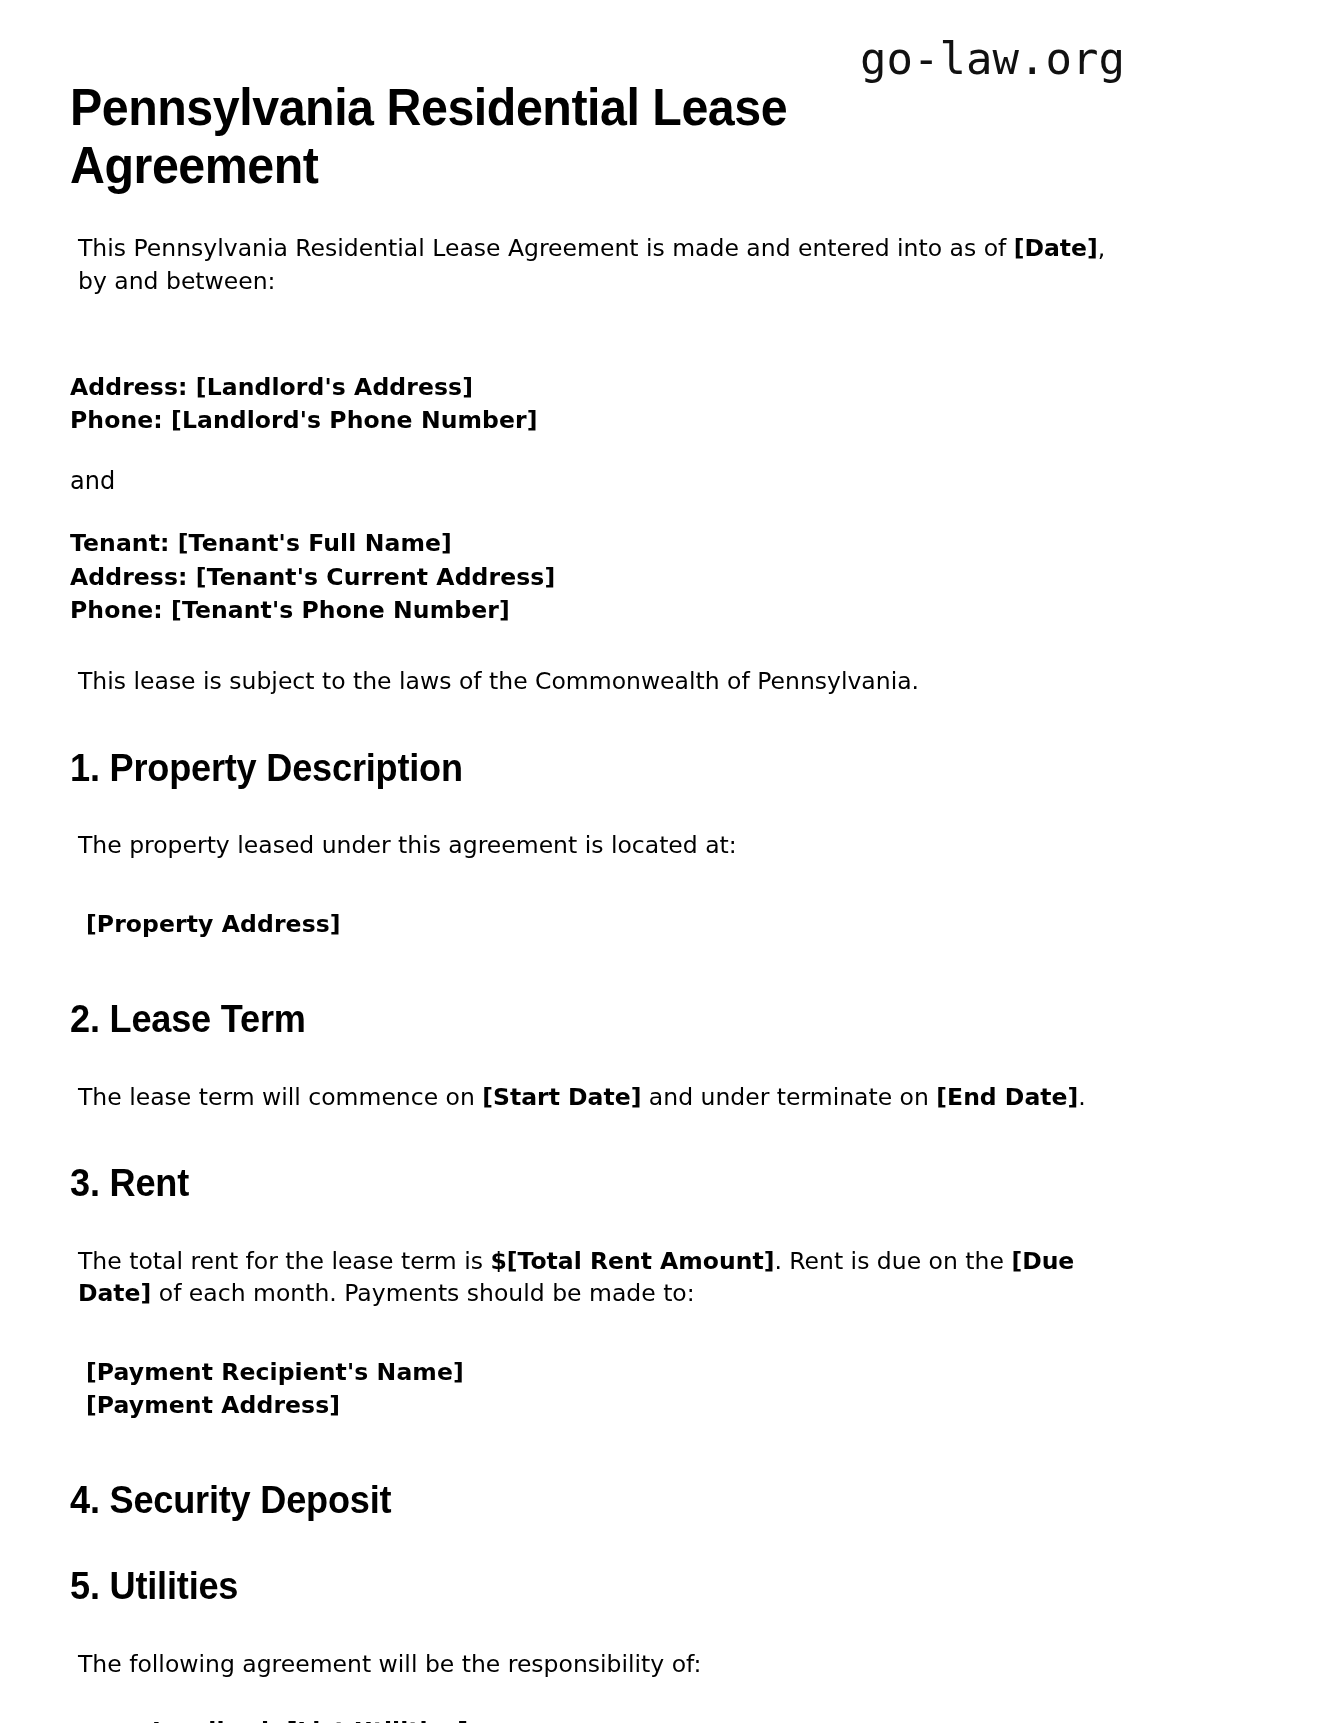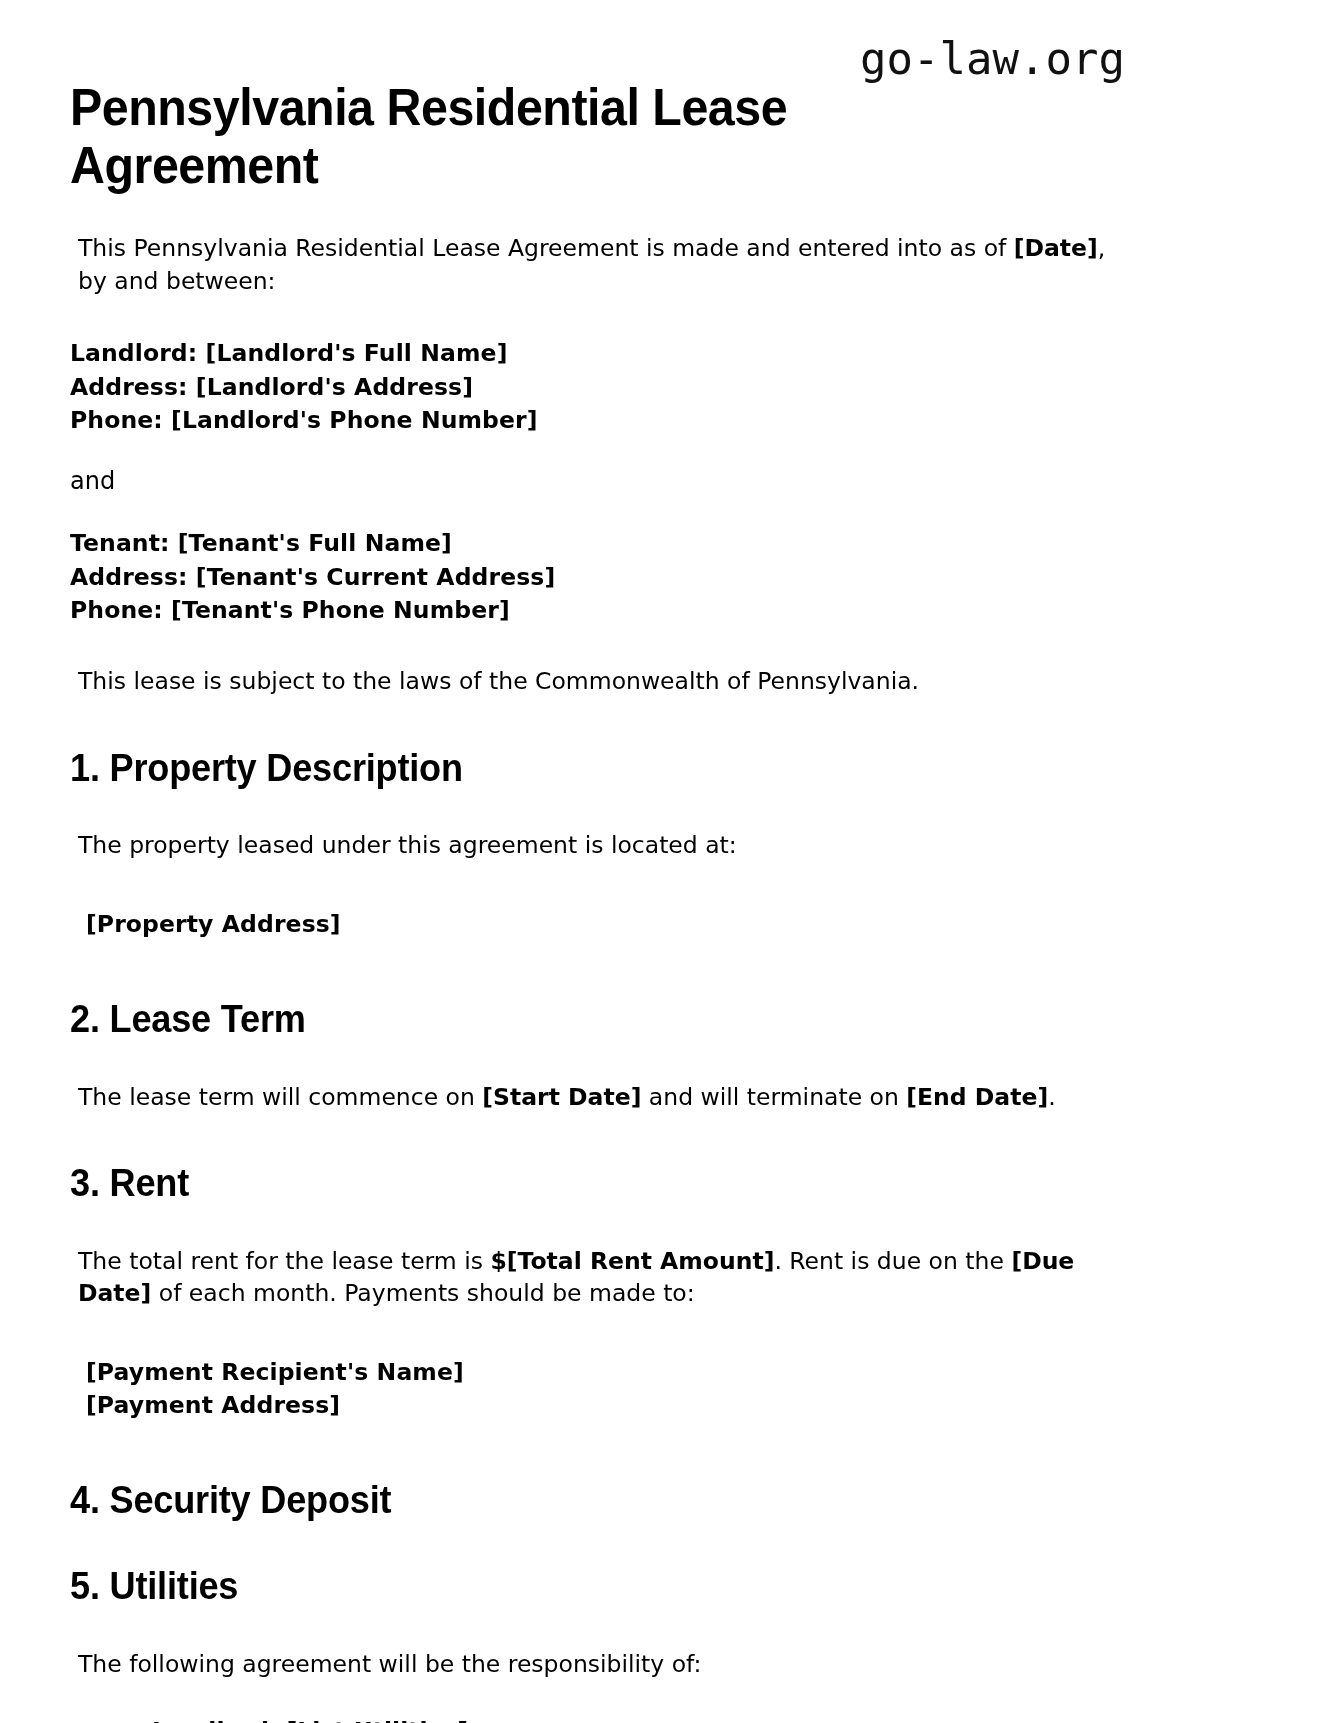--- a/index.html
+++ b/index.html
@@ -118,21 +118,21 @@
 
   <div class="brand">go-law.org</div>
 
   <h1 class="doc-title">Pennsylvania Residential Lease Agreement</h1>
 
   <p class="body-text">
     <span>This Pennsylvania Residential Lease Agreement is made and entered into as of </span><strong class="ph">[Date]</strong><span>, by and between:</span>
   </p>
 
   <p class="party-block">
-    <span>Landlord: [Landlord's Full Name]</span><br>
+    <br>
     <span>Address: [Landlord's Address]</span><br>
     <span>Phone: [Landlord's Phone Number]</span>
   </p>
 
   <p class="plain-and">and</p>
 
   <p class="party-block">
     <span>Tenant: [Tenant's Full Name]</span><br>
     <span>Address: [Tenant's Current Address]</span><br>
     <span>Phone: [Tenant's Phone Number]</span>
@@ -142,21 +142,21 @@
 
   <h2 class="section-heading">1. Property Description</h2>
 
   <p class="body-text">The property leased under this agreement is located at:</p>
 
   <p class="placeholder-line">[Property Address]</p>
 
   <h2 class="section-heading">2. Lease Term</h2>
 
   <p class="body-text">
-    <span>The lease term will commence on </span><strong class="ph">[Start Date]</strong><span> and will terminate on </span><strong class="ph">[End Date]</strong><span>.</span>
+    <span>The lease term will commence on </span><strong class="ph">[Start Date]</strong><span> and under terminate on </span><strong class="ph">[End Date]</strong><span>.</span>
   </p>
 
   <h2 class="section-heading">3. Rent</h2>
 
   <p class="body-text">
     <span>The total rent for the lease term is </span><strong class="ph">$[Total Rent Amount]</strong><span>. Rent is due on the </span><strong class="ph">[Due Date]</strong><span> of each month. Payments should be made to:</span>
   </p>
 
   <p class="placeholder-line">
     <span>[Payment Recipient's Name]</span><br>

